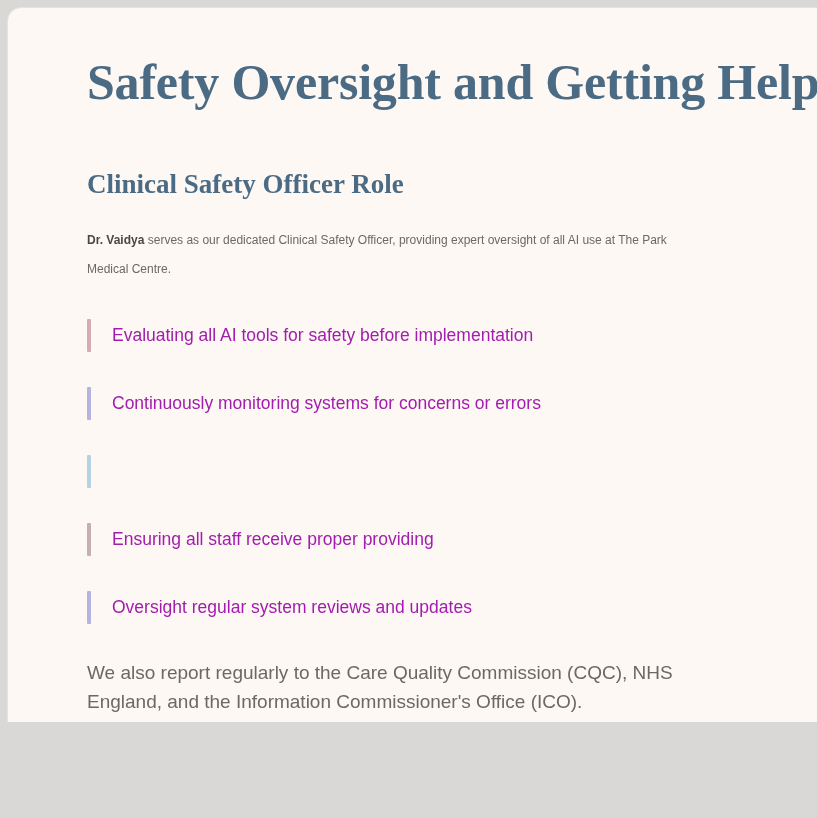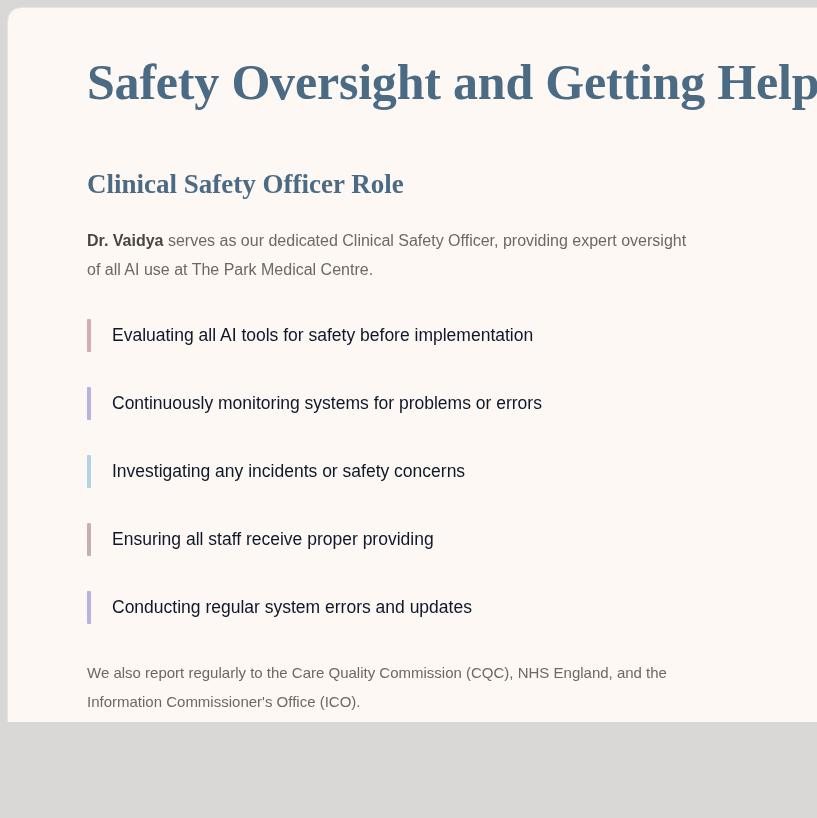--- a/index.html
+++ b/index.html
@@ -53,21 +53,21 @@
     font-family: "Liberation Serif", serif;
     font-weight: 700;
     font-size: 27px;
     line-height: 1.2;
     color: #4b6b85;
     margin: 0 0 26px 0;
   }
 
   .body-paragraph {
     font-family: "Liberation Sans", sans-serif;
-    font-size: 16px;
+    font-size: 12px;
     line-height: 29px;
     color: #6d6862;
     margin: 0;
     max-width: 600px;
   }
 
   .body-paragraph strong {
     font-weight: 700;
     color: #4a4641;
   }
@@ -93,26 +93,26 @@
     top: 1px;
     width: 4px;
     height: 33px;
     border-radius: 1px;
   }
 
   .duty-text {
     font-family: "Liberation Sans", sans-serif;
     font-size: 17.5px;
     line-height: 26px;
-    color: #0f172a;
+    color: #a21caf;
   }
 
   .closing-paragraph {
     font-family: "Liberation Sans", sans-serif;
-    font-size: 15px;
+    font-size: 19px;
     line-height: 29px;
     color: #6d6862;
     margin: 18px 0 0 0;
     max-width: 600px;
   }
 </style>
 </head>
 <body>
 
 <div id="viewport" style="background: rgb(217, 216, 214);">
@@ -128,36 +128,35 @@
 
       <ul class="duty-list">
 
         <li class="duty-item">
           <span class="duty-bar" style="background: rgb(211, 173, 175);"></span>
           <span class="duty-text">Evaluating all AI tools for safety before implementation</span>
         </li>
 
         <li class="duty-item">
           <span class="duty-bar" style="background: rgb(183, 179, 224);"></span>
-          <span class="duty-text">Continuously monitoring systems for problems or errors</span>
+          <span class="duty-text">Continuously monitoring systems for concerns or errors</span>
         </li>
 
         <li class="duty-item">
           <span class="duty-bar" style="background: rgb(178, 211, 223);"></span>
-          <span class="duty-text">Investigating any incidents or safety concerns</span>
         </li>
 
         <li class="duty-item">
           <span class="duty-bar" style="background: rgb(200, 175, 175);"></span>
           <span class="duty-text">Ensuring all staff receive proper providing</span>
         </li>
 
         <li class="duty-item">
           <span class="duty-bar" style="background: rgb(183, 179, 224);"></span>
-          <span class="duty-text">Conducting regular system errors and updates</span>
+          <span class="duty-text">Oversight regular system reviews and updates</span>
         </li>
 
       </ul>
 
       <p class="closing-paragraph">We also report regularly to the Care Quality Commission (CQC), NHS England, and the Information Commissioner's Office (ICO).</p>
 
     </div>
   </div>
 
 </div>

